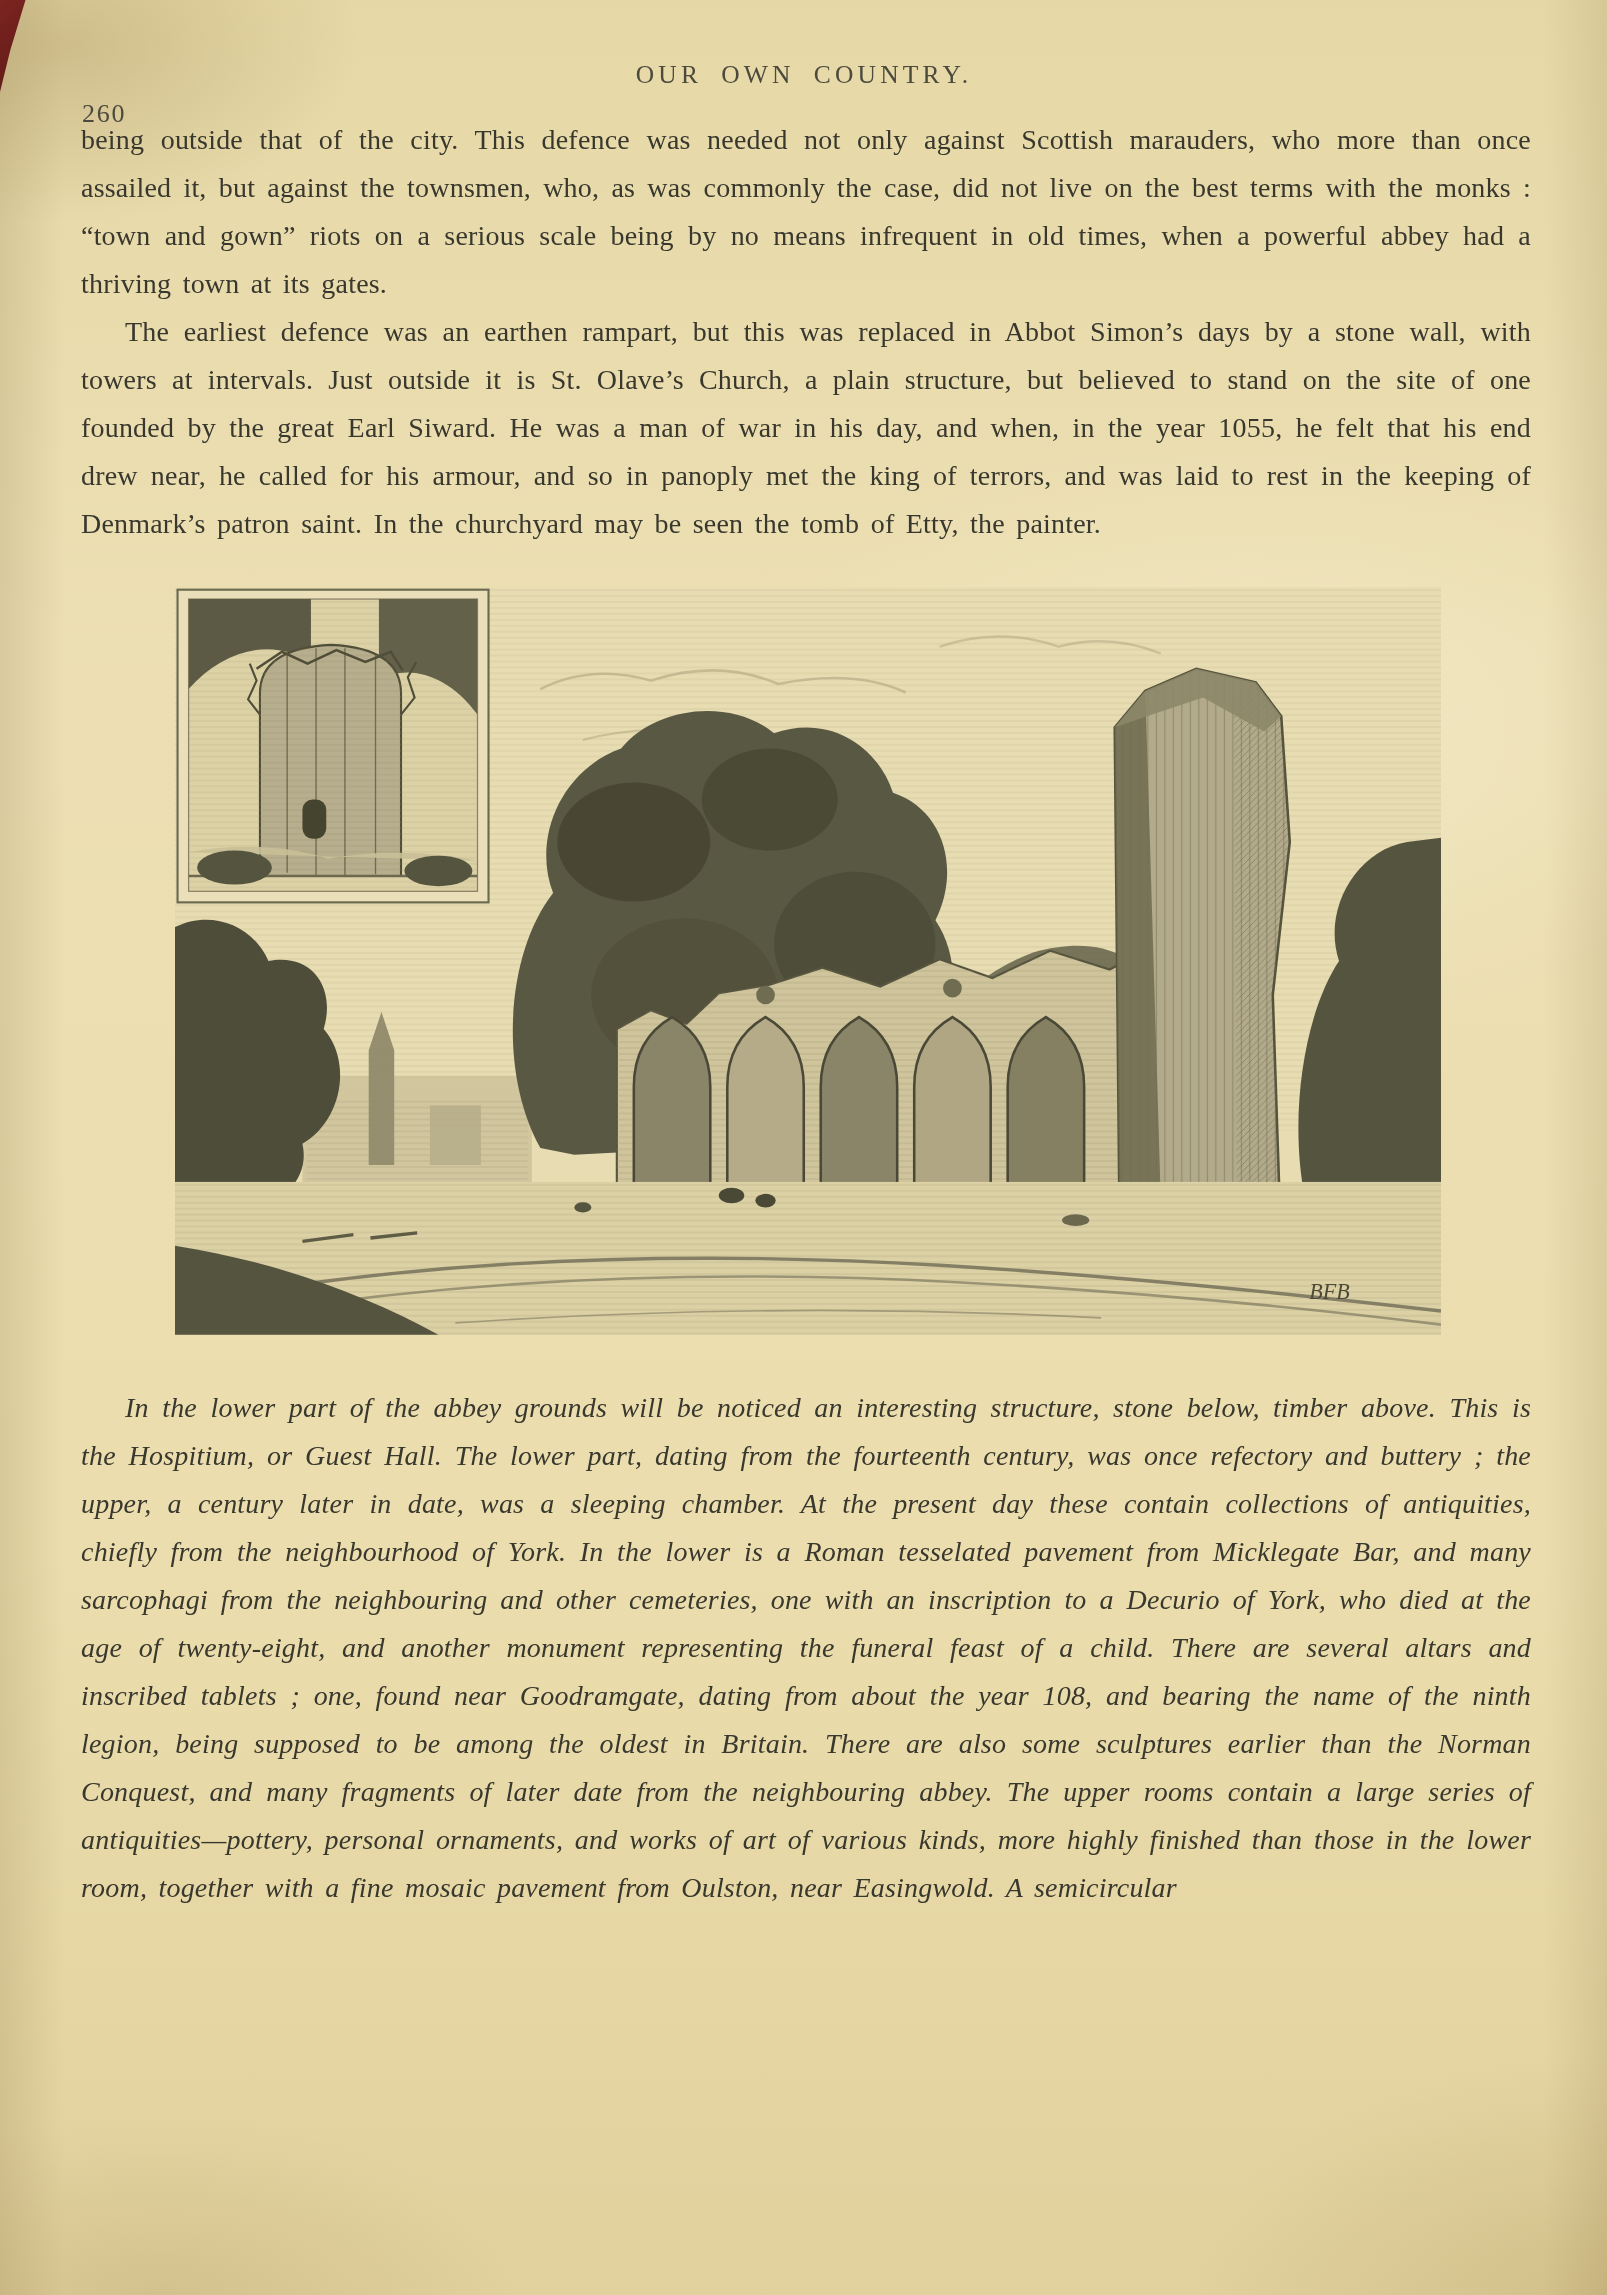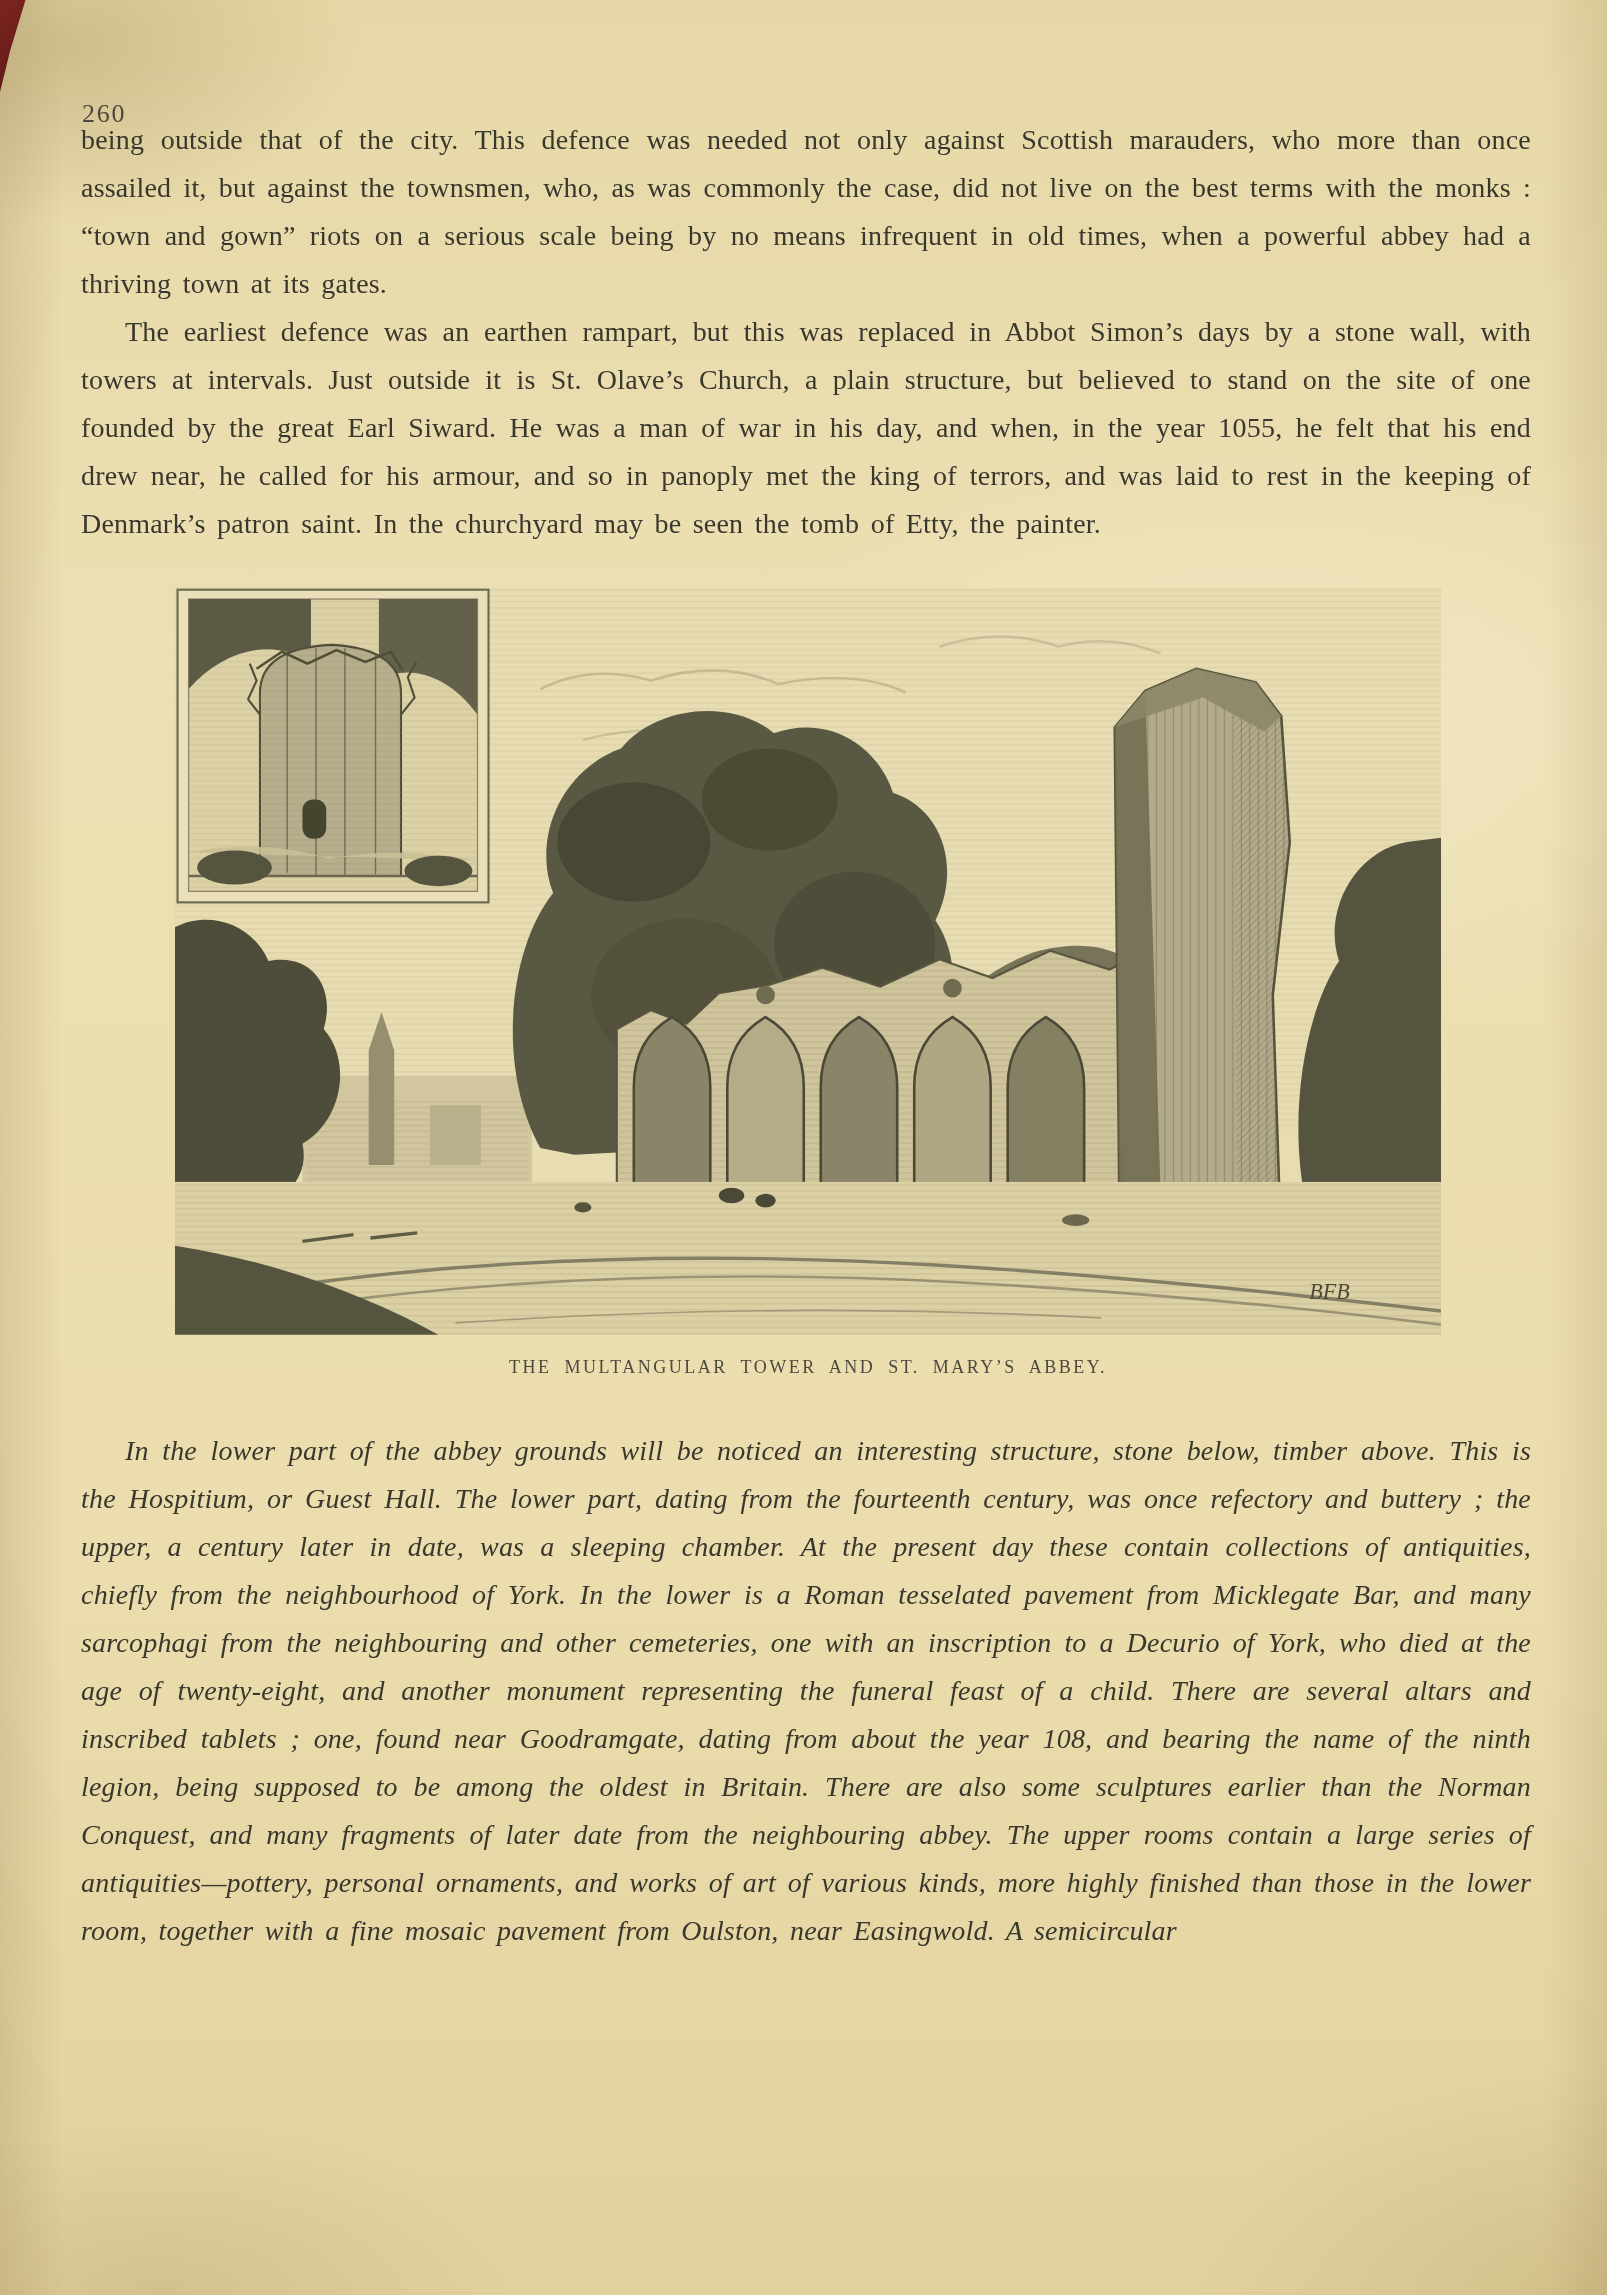--- a/index.html
+++ b/index.html
@@ -53,20 +53,21 @@
   }
   .after-figure { margin-top:49px;font-style:italic; }
 </style>
 </head>
 <body>
 
 <div class="edge-tab"></div>
 
 <header class="running-head">
   <span class="page-num">260</span>
+  <span class="head-title">OUR OWN COUNTRY.</span>
 </header>
 
 <main class="text-block">
 
   <p class="para no-indent">being outside that of the city.  This defence was needed not only against Scottish marauders, who more than once assailed it, but against the townsmen, who, as was commonly the case, did not live on the best terms with the monks : “town and gown” riots on a serious scale being by no means infrequent in old times, when a powerful abbey had a thriving town at its gates.</p>
   <p class="para">The earliest defence was an earthen rampart, but this was replaced in Abbot Simon’s days by a stone wall, with towers at intervals.  Just outside it is St. Olave’s Church, a plain structure, but believed to stand on the site of one founded by the great Earl Siward.  He was a man of war in his day, and when, in the year 1055, he felt that his end drew near, he called for his armour, and so in panoply met the king of terrors, and was laid to rest in the keeping of Denmark’s patron saint.  In the churchyard may be seen the tomb of Etty, the painter.</p>
 
   <figure class="engraving">
     <div class="engraving-art">
       <svg viewBox="0 0 1490 880" width="1266" height="748" aria-hidden="true">
@@ -163,19 +164,18 @@
             <path d="M16 340 H356" stroke="#6c6950" stroke-width="3"></path>
             <path d="M16 312 C80 300 140 306 180 320 C240 308 310 312 356 322" fill="#c9bf97" opacity="0.9"></path>
             <ellipse cx="70" cy="330" rx="44" ry="20" fill="#55543f"></ellipse>
             <ellipse cx="310" cy="334" rx="40" ry="18" fill="#55543f"></ellipse>
           </g>
         </g>
 
         <text x="1335" y="838" font-size="26" font-style="italic" fill="#4b4937" font-family="Liberation Serif, DejaVu Serif, serif">BFB</text>
       </svg>
     </div>
-    <figcaption class="caption">THE MULTANGULAR TOWER AND ST. MARY’S ABBEY.</figcaption>
   </figure>
 
   <p class="para after-figure">In the lower part of the abbey grounds will be noticed an interesting structure, stone below, timber above.  This is the Hospitium, or Guest Hall.  The lower part, dating from the fourteenth century, was once refectory and buttery ; the upper, a century later in date, was a sleeping chamber.  At the present day these contain collections of antiquities, chiefly from the neighbourhood of York.  In the lower is a Roman tesselated pavement from Micklegate Bar, and many sarcophagi from the neighbouring and other cemeteries, one with an inscription to a Decurio of York, who died at the age of twenty-eight, and another monument representing the funeral feast of a child.  There are several altars and inscribed tablets ; one, found near Goodramgate, dating from about the year 108, and bearing the name of the ninth legion, being supposed to be among the oldest in Britain.  There are also some sculptures earlier than the Norman Conquest, and many fragments of later date from the neighbouring abbey.  The upper rooms contain a large series of antiquities—pottery, personal ornaments, and works of art of various kinds, more highly finished than those in the lower room, together with a fine mosaic pavement from Oulston, near Easingwold.  A semicircular</p>
 
 </main>
 
 
 </body></html>

